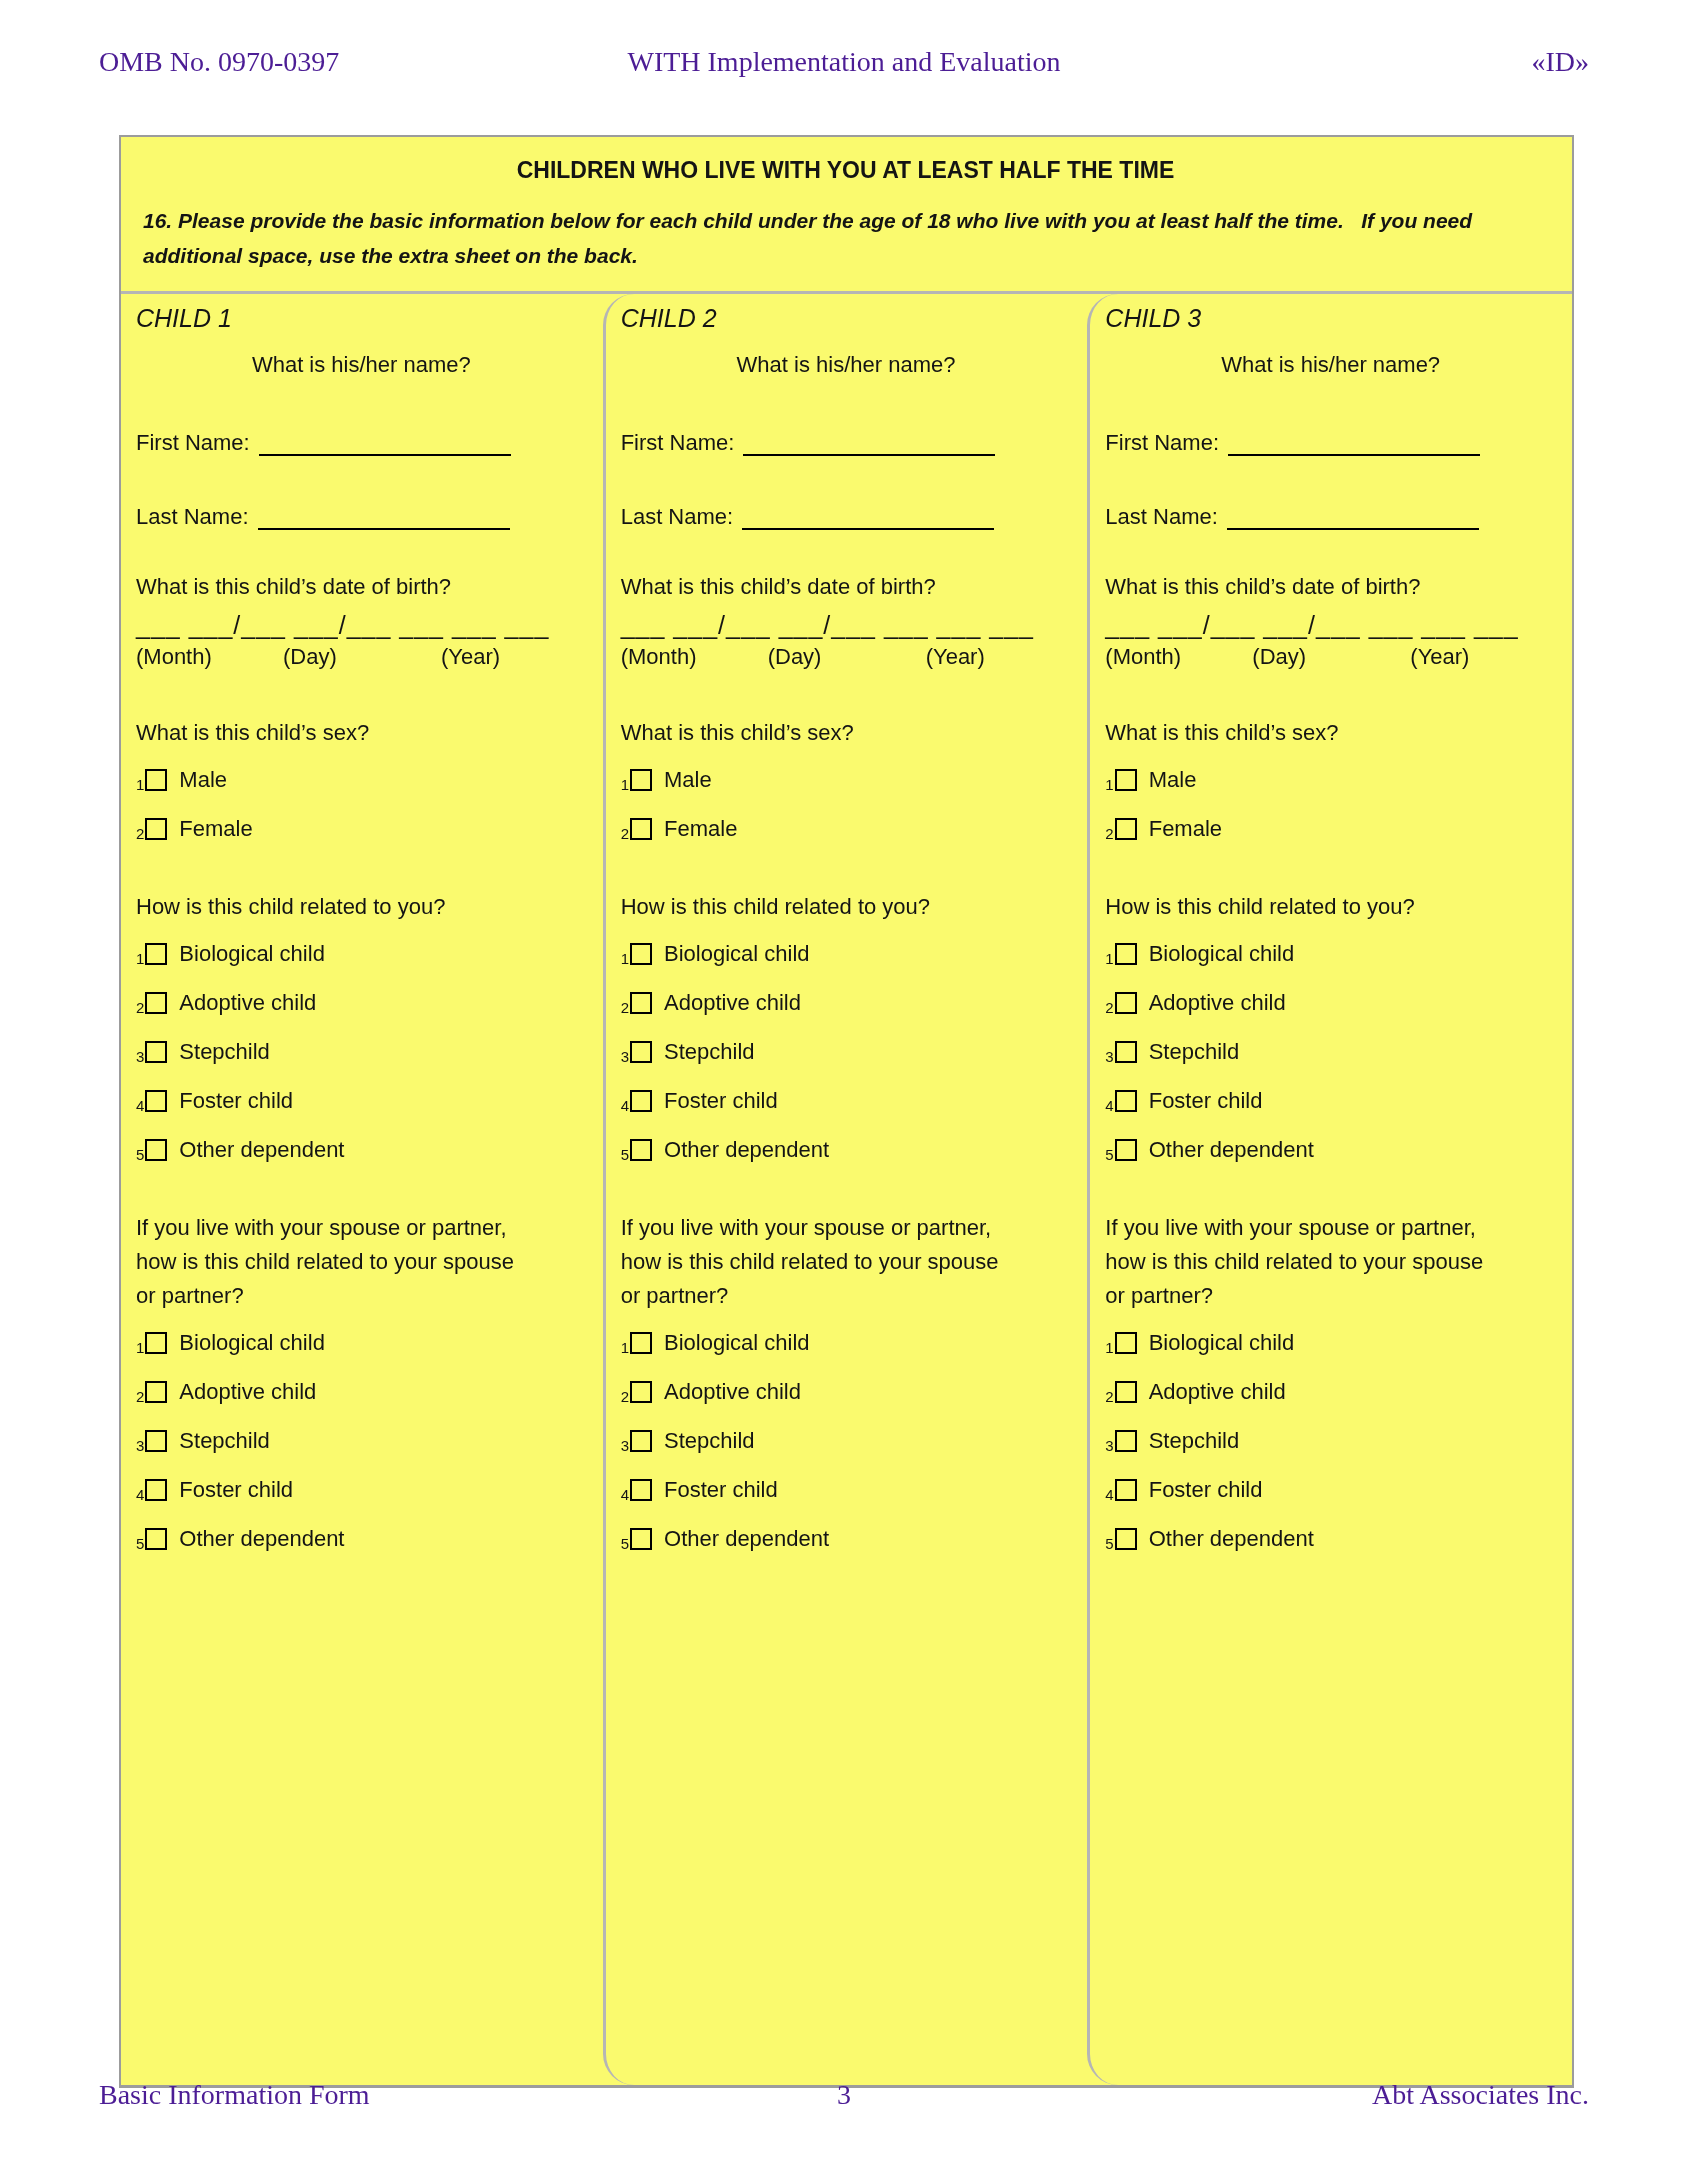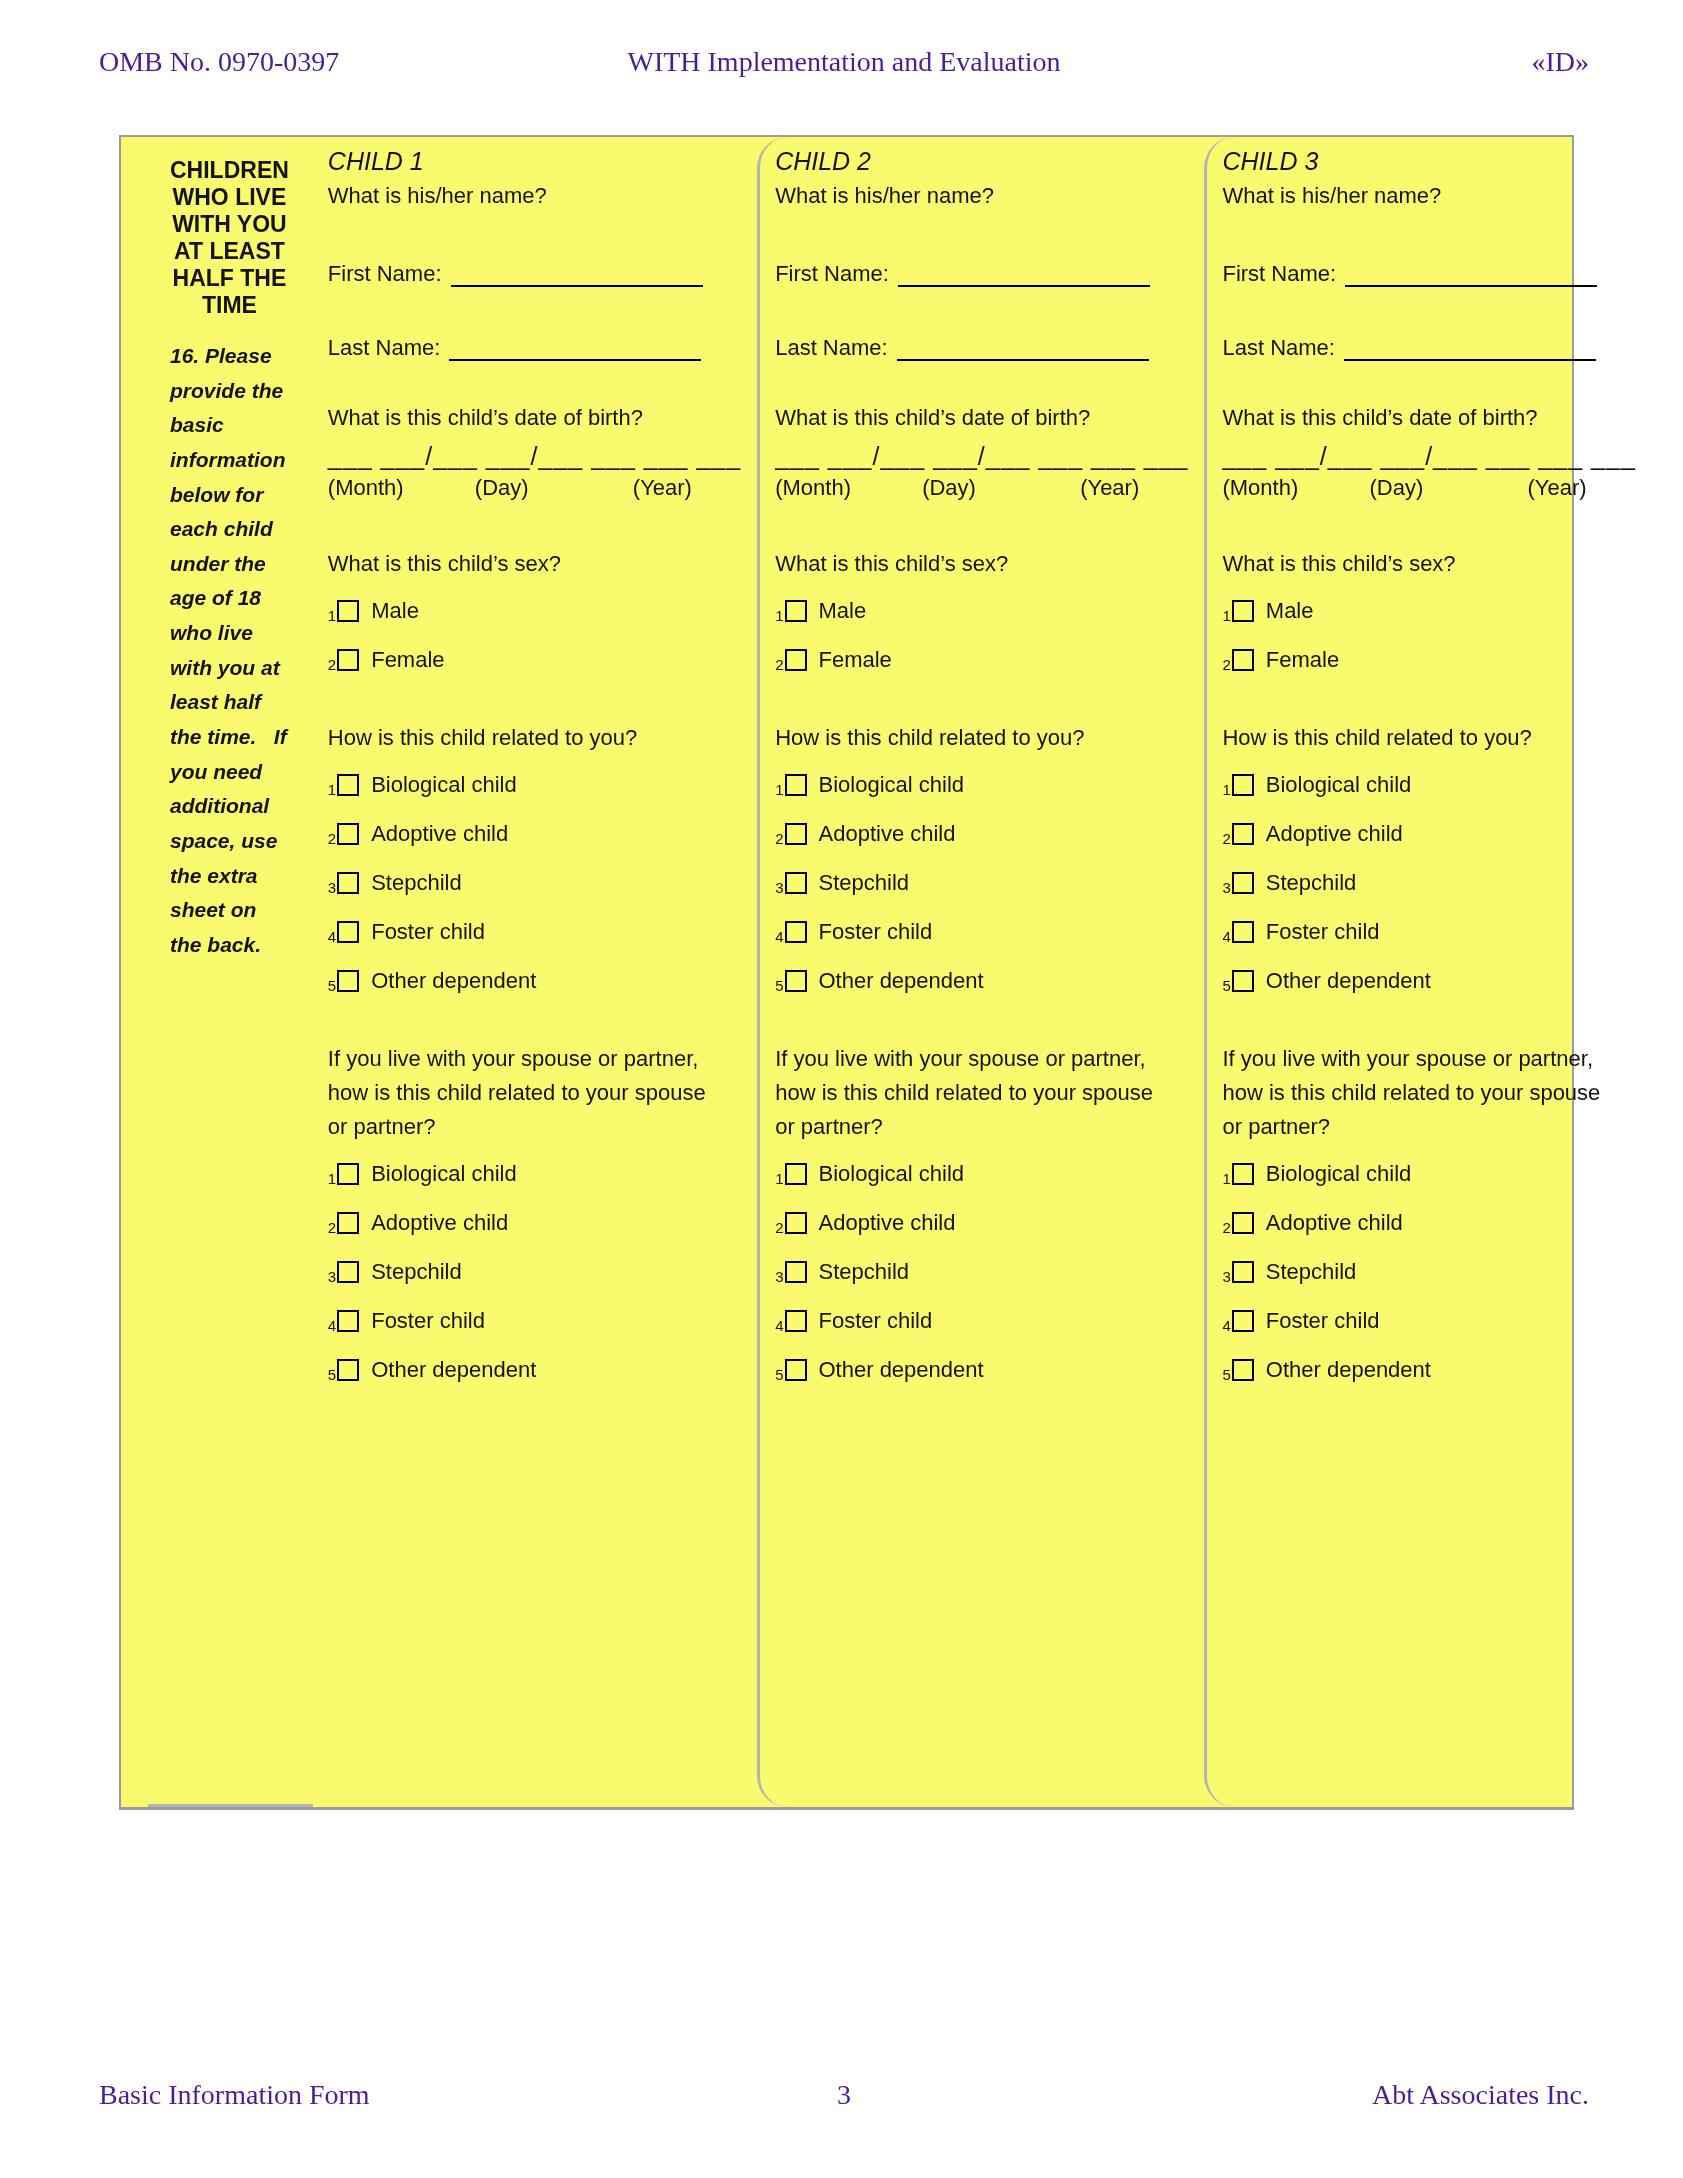--- a/index.html
+++ b/index.html
@@ -21,26 +21,26 @@
   .page-strip .ps-left   { flex: 1 1 0; text-align: left; }
   .page-strip .ps-center { flex: 1 1 0; text-align: center; }
   .page-strip .ps-right  { flex: 1 1 0; text-align: right; }
   .page-header { top: 46px; }
   .page-footer { top: 2079px; gap: 28px; }
 
   
   .form-box {
     position: absolute;
     left: 119px; top: 135px;
-    width: 1455px; height: 1675px;
+    width: 1455px; height: 1953px;
     box-sizing: border-box;
     background: #fafa6e;
     border: 2px solid #9c9c9c;
     border-bottom-width: 3px;
-    display: flex; flex-direction: row; padding-left: 27px;
+    display: flex; flex-direction: column;
   }
   .form-intro {
     padding: 14px 24px 18px 22px;
     border-bottom: 3px solid #b5b5b5;
   }
   .section-title {
     text-align: center;
     font-weight: bold;
     font-size: 23px;
     margin: 6px 0 20px 0;
@@ -62,21 +62,21 @@
     font-weight: normal;
     font-style: italic;
     font-size: 25px;
     line-height: 32px;
   }
   .q {
     font-size: 22px;
     line-height: 34px;
     white-space: pre-line;
   }
-  .q-name   { margin-top: 2px; }
+  .q-name   { margin-top: 14px; text-align: center; }
   .q-dob    { margin-top: 40px; }
   .q-sex    { margin-top: 44px; }
   .q-rel    { margin-top: 46px; }
   .q-spouse { margin-top: 46px; }
 
   .field-row {
     display: flex; align-items: flex-end;
     margin-top: 42px; height: 32px;
     font-size: 22px;
   }

